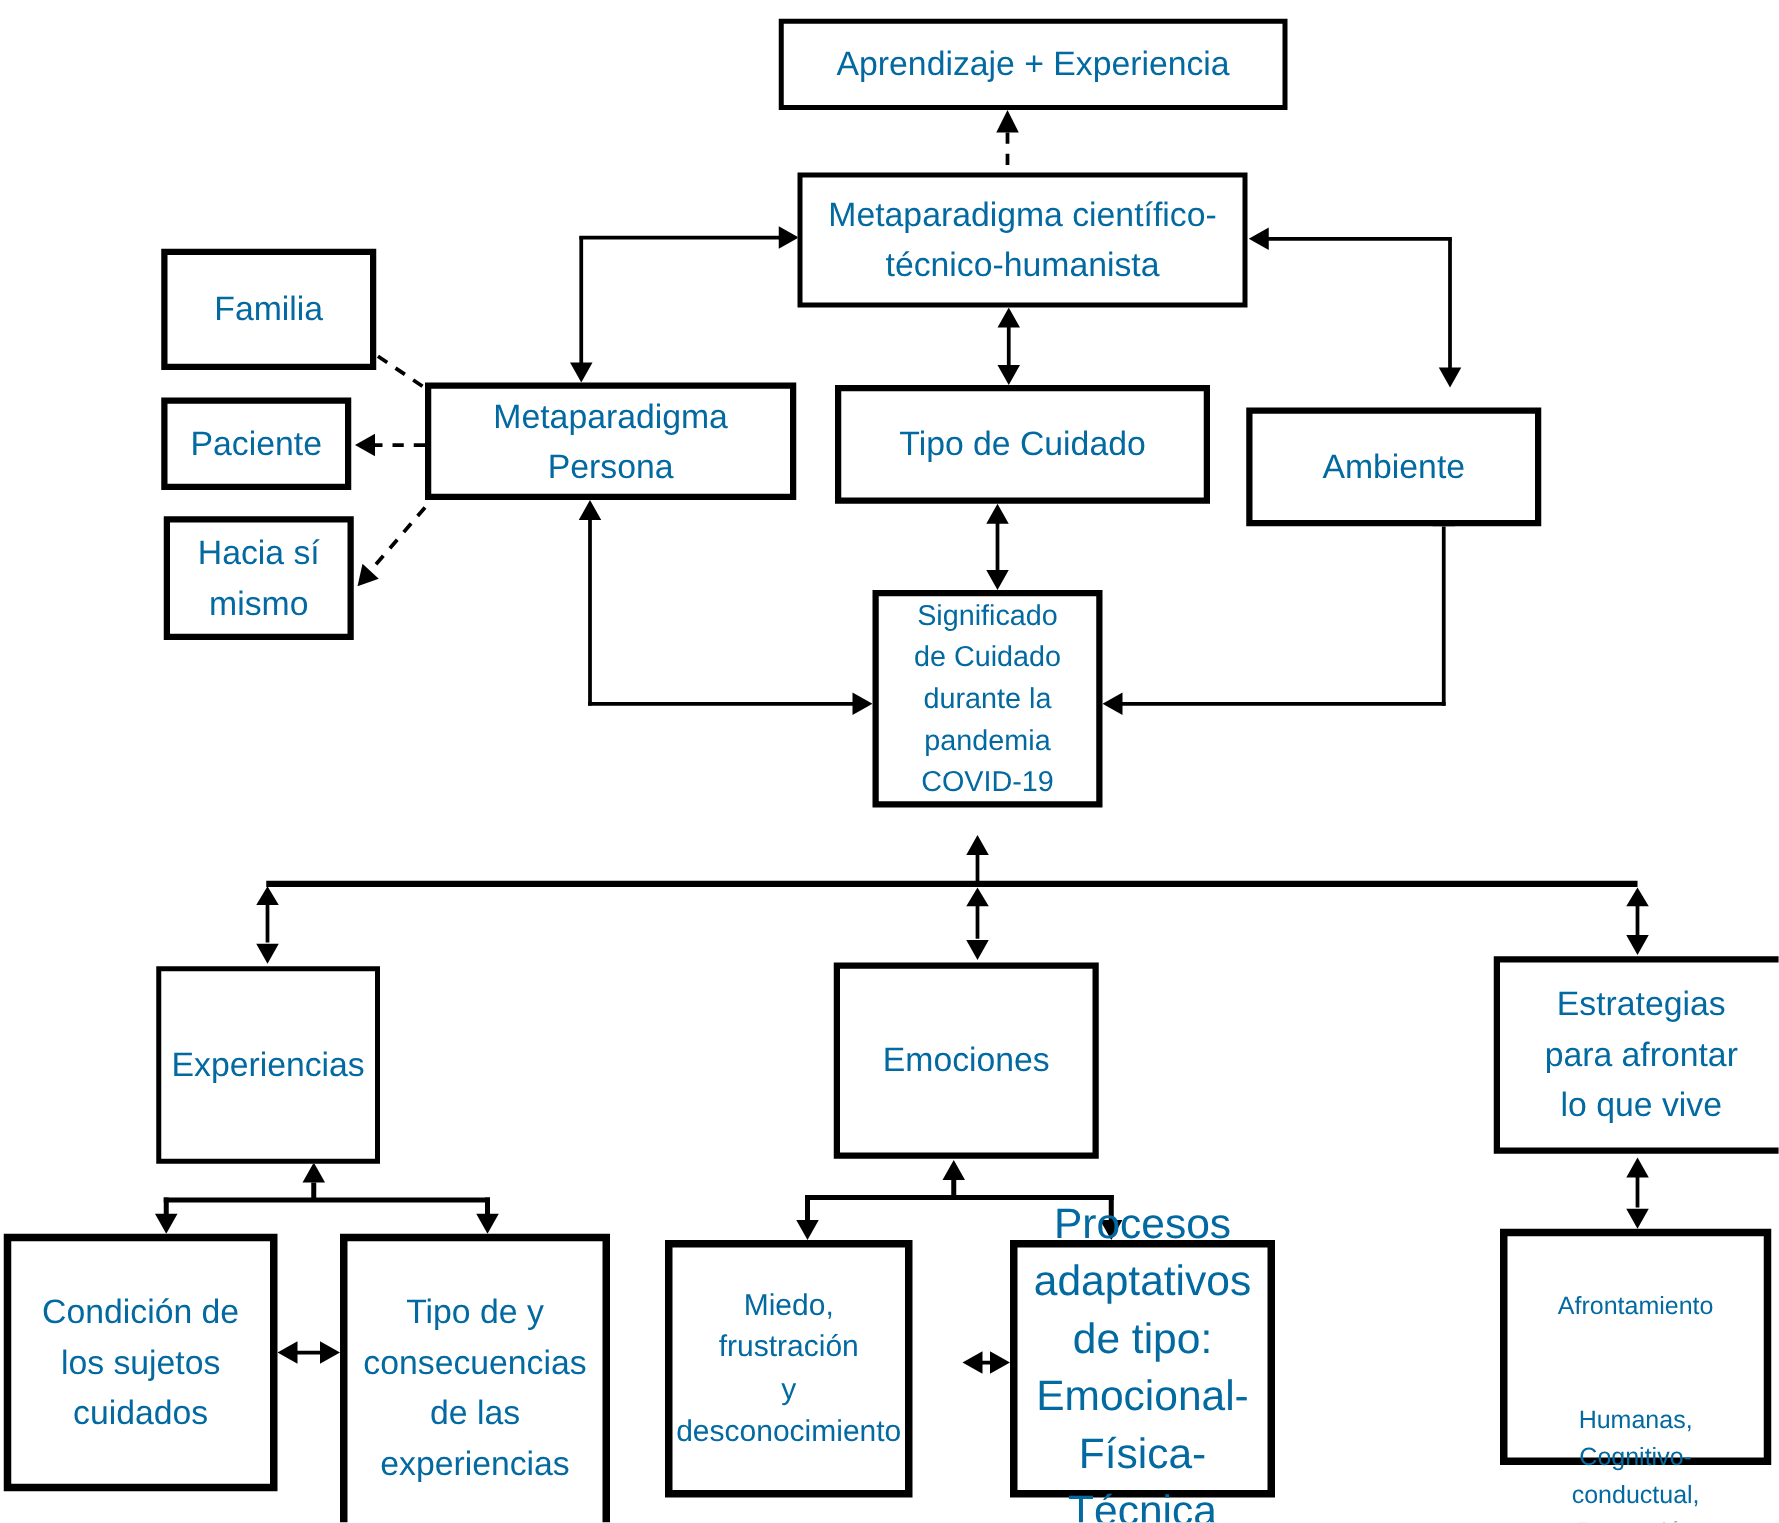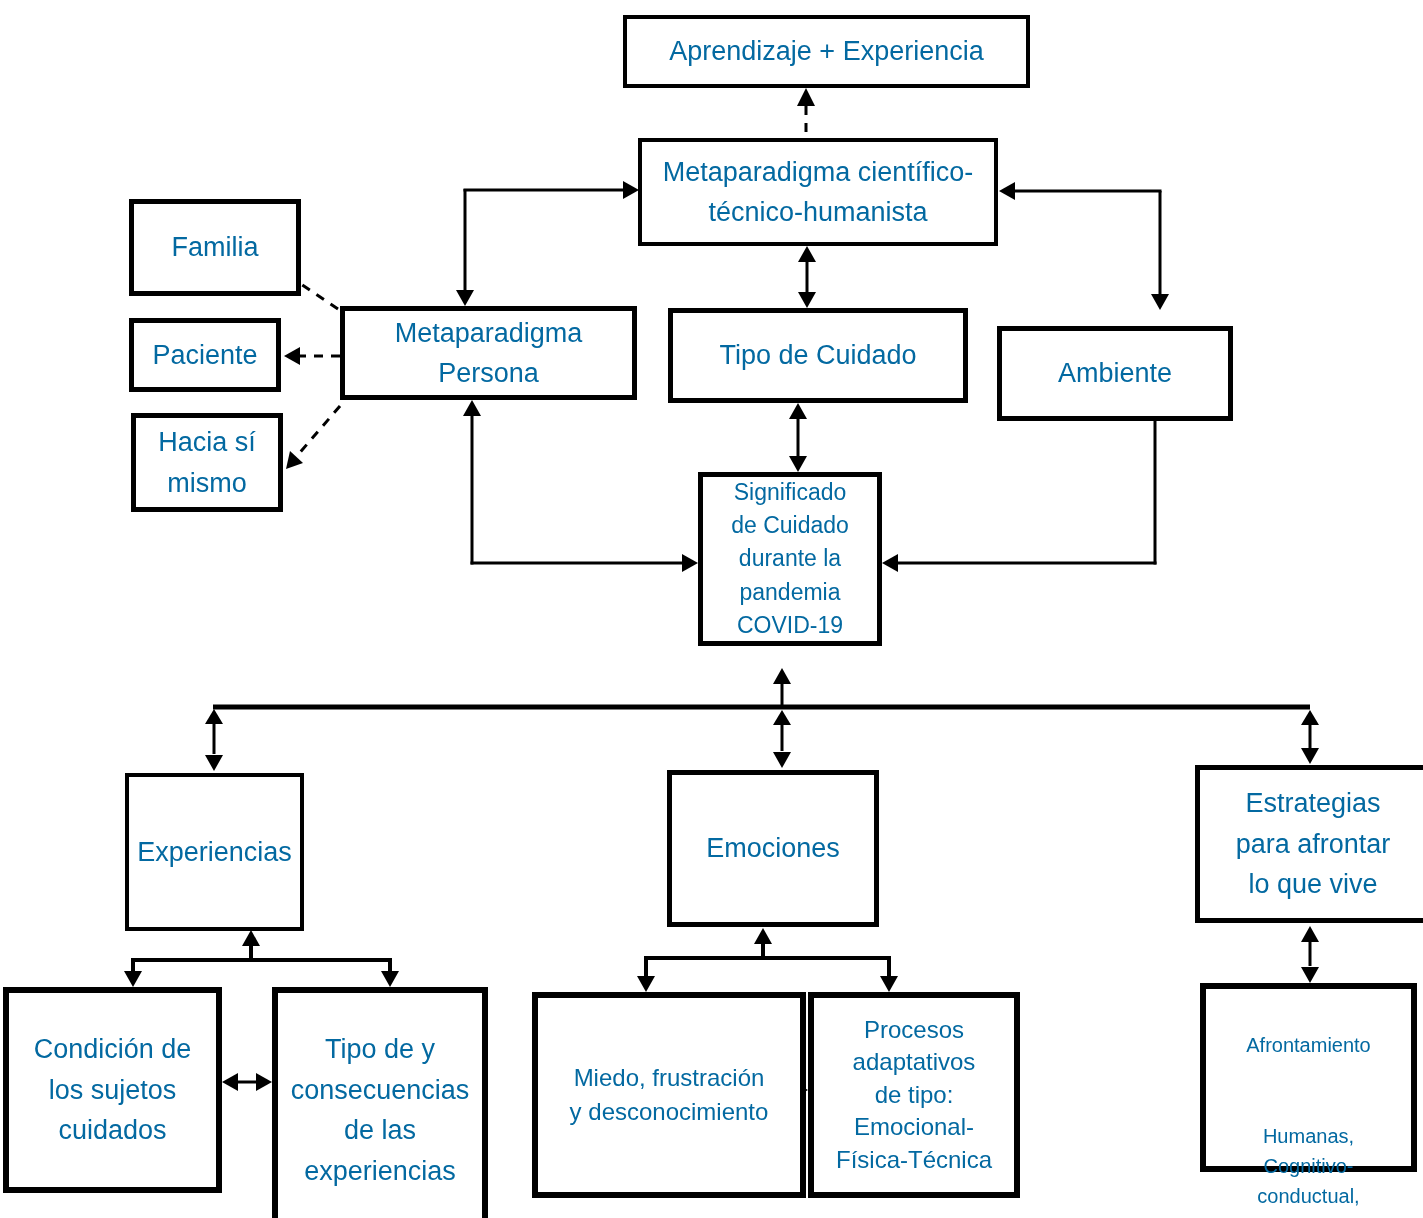--- a/index.html
+++ b/index.html
@@ -10,21 +10,21 @@
   .edges{position:absolute;left:0;top:0;}
   .node{
     position:absolute;box-sizing:border-box;border:5px solid #000;background:#fff;
     display:flex;align-items:center;justify-content:center;text-align:center;
     white-space:pre-line;font-size:27px;line-height:1.5;
   }
   .bw4{border-width:4px;}
   .bw6{border-width:6px;}
   .fs23{font-size:23px;line-height:1.45;}
   .fs24{font-size:24px;line-height:1.4;}
-  .fs26{font-size:24px;line-height:1.35;}
+  .fs26{font-size:34px;line-height:1.35;}
   .afront{display:block;padding-top:14px;font-size:20px;line-height:1.4;}
   .afront-items{margin-top:34px;line-height:1.5;}
 </style>
 </head>
 <body>
 
 <div class="stage">
 
   <svg class="edges" width="1423" height="1218" viewBox="0 0 1423 1218" fill="#000" stroke="#000" stroke-width="3">
 
@@ -189,21 +189,21 @@
 
   <div class="node bw6" style="left:3px;top:987px;width:219px;height:206px;">Condición de
 los sujetos
 cuidados</div>
 
   <div class="node bw6" style="left:272px;top:987px;width:216px;height:246px;">Tipo de y
 consecuencias
 de las
 experiencias</div>
 
-  <div class="node bw6 fs24" style="left:532px;top:992px;width:274px;height:206px;">Miedo, frustración
+  <div class="node bw6 fs24" style="left:532px;top:992px;width:198px;height:206px;">Miedo, frustración
 y desconocimiento</div>
 
   <div class="node bw6 fs26" style="left:808px;top:992px;width:212px;height:206px;">Procesos
 adaptativos
 de tipo:
 Emocional-
 Física-Técnica</div>
 
   <div class="node bw6 afront" style="left:1200px;top:983px;width:217px;height:189px;">
     <div>Afrontamiento</div>

